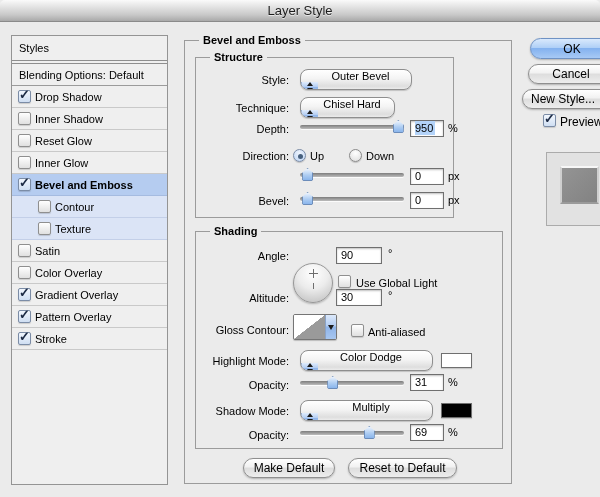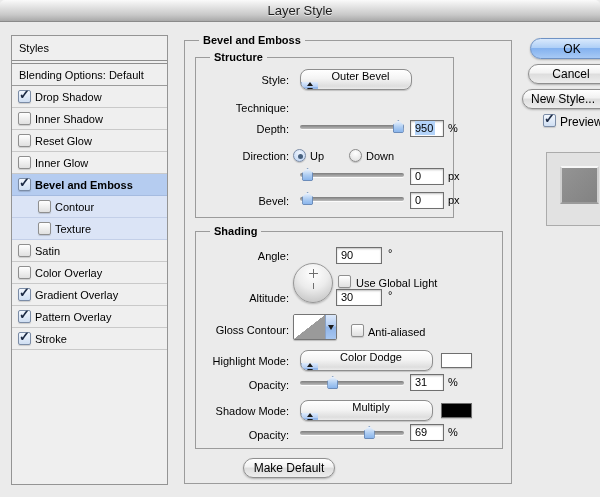--- a/index.html
+++ b/index.html
@@ -244,20 +244,27 @@
     <div class="lbl" style="top:14px;">Style:</div>
     <div class="dropdown" style="left:104px; top:11px; width:112px;">
       <span class="dd-text">Outer Bevel</span>
       <span class="dd-arrows">
           <span class="tri-up"></span>
           <span class="tri-down"></span>
         </span>
     </div>
 
     <div class="lbl" style="top:42px;">Technique:</div>
+    <div class="dropdown" style="left:104px; top:39px; width:95px;">
+      <span class="dd-text">Chisel Hard</span>
+      <span class="dd-arrows">
+          <span class="tri-up"></span>
+          <span class="tri-down"></span>
+        </span>
+    </div>
 
     <div class="lbl" style="top:63px;">Depth:</div>
     <div class="slider" style="left:104px; top:62px;">
       <div class="slider-track"></div>
       <div class="slider-thumb" style="left:calc(95% - 6px);"></div>
     </div>
     <div class="field" style="left:214px; top:62px;"><span class="sel">950</span></div>
     <div class="unit" style="left:252px; top:62px;">%</div>
 
     <div class="lbl" style="top:90px;">Direction:</div>
@@ -347,20 +354,21 @@
     <div class="lbl" style="top:195px;">Opacity:</div>
     <div class="slider" style="left:104px; top:194px;">
       <div class="slider-track"></div>
       <div class="slider-thumb" style="left:calc(69% - 8px);"></div>
     </div>
     <div class="field" style="left:214px; top:192px;"><span>69</span></div>
     <div class="unit" style="left:252px; top:192px;">%</div>
   </div>
 
   <div class="btn" style="left:58px; top:417px; width:92px;">Make Default</div>
+  <div class="btn" style="left:163px; top:417px; width:109px;">Reset to Default</div>
 </div>
 
 <div class="btn btn-ok" style="left:530px; top:38px; width:84px; height:21px; line-height:20px;">OK</div>
 <div class="btn" style="left:528px; top:64px; width:86px;">Cancel</div>
 <div class="btn btn-newstyle" style="left:522px; top:89px; width:95px;">New Style...</div>
 
 <span class="checkbox checked abs-check" style="left:543px; top:114px;">
     <span class="glyph">✓</span>
   </span>
 <div class="ctl-label" style="left:560px; top:115px; font-size:12px;">Preview</div>

